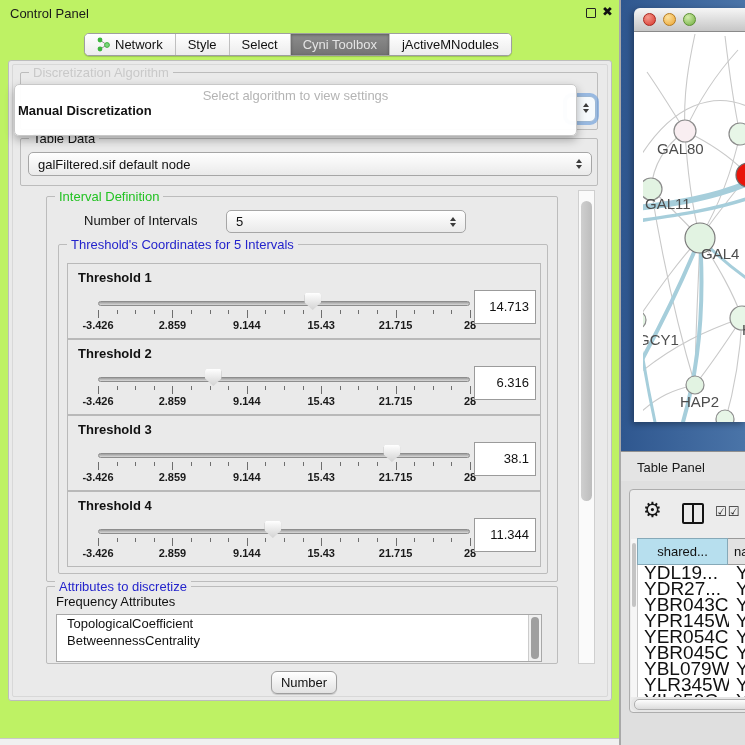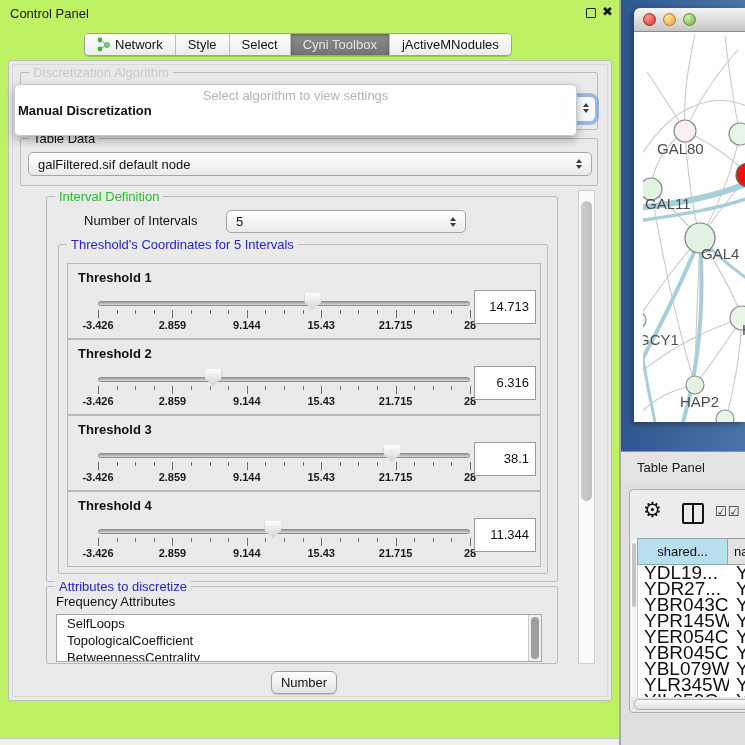--- a/index.html
+++ b/index.html
@@ -374,21 +374,20 @@
     </div>
       </div>
   </div>
 
   <div class="group" style="left:46px; top:586px; width:512px; height:78px;">
     <span class="gtitle" style="color:#2424cc;">Attributes to discretize</span>
   </div>
   <div class="abs bold13" style="left:56px; top:594px;">Frequency Attributes</div>
   <div class="abs attr-list">
     <div>
-        <div class="attr-item">SelfLoops</div>
         <div class="attr-item">TopologicalCoefficient</div>
         <div class="attr-item">BetweennessCentrality</div>
       </div>
     <div class="list-scroll">
         <div class="th"></div>
       </div>
   </div>
 
   <div class="abs apply-btn">Number</div>
 

